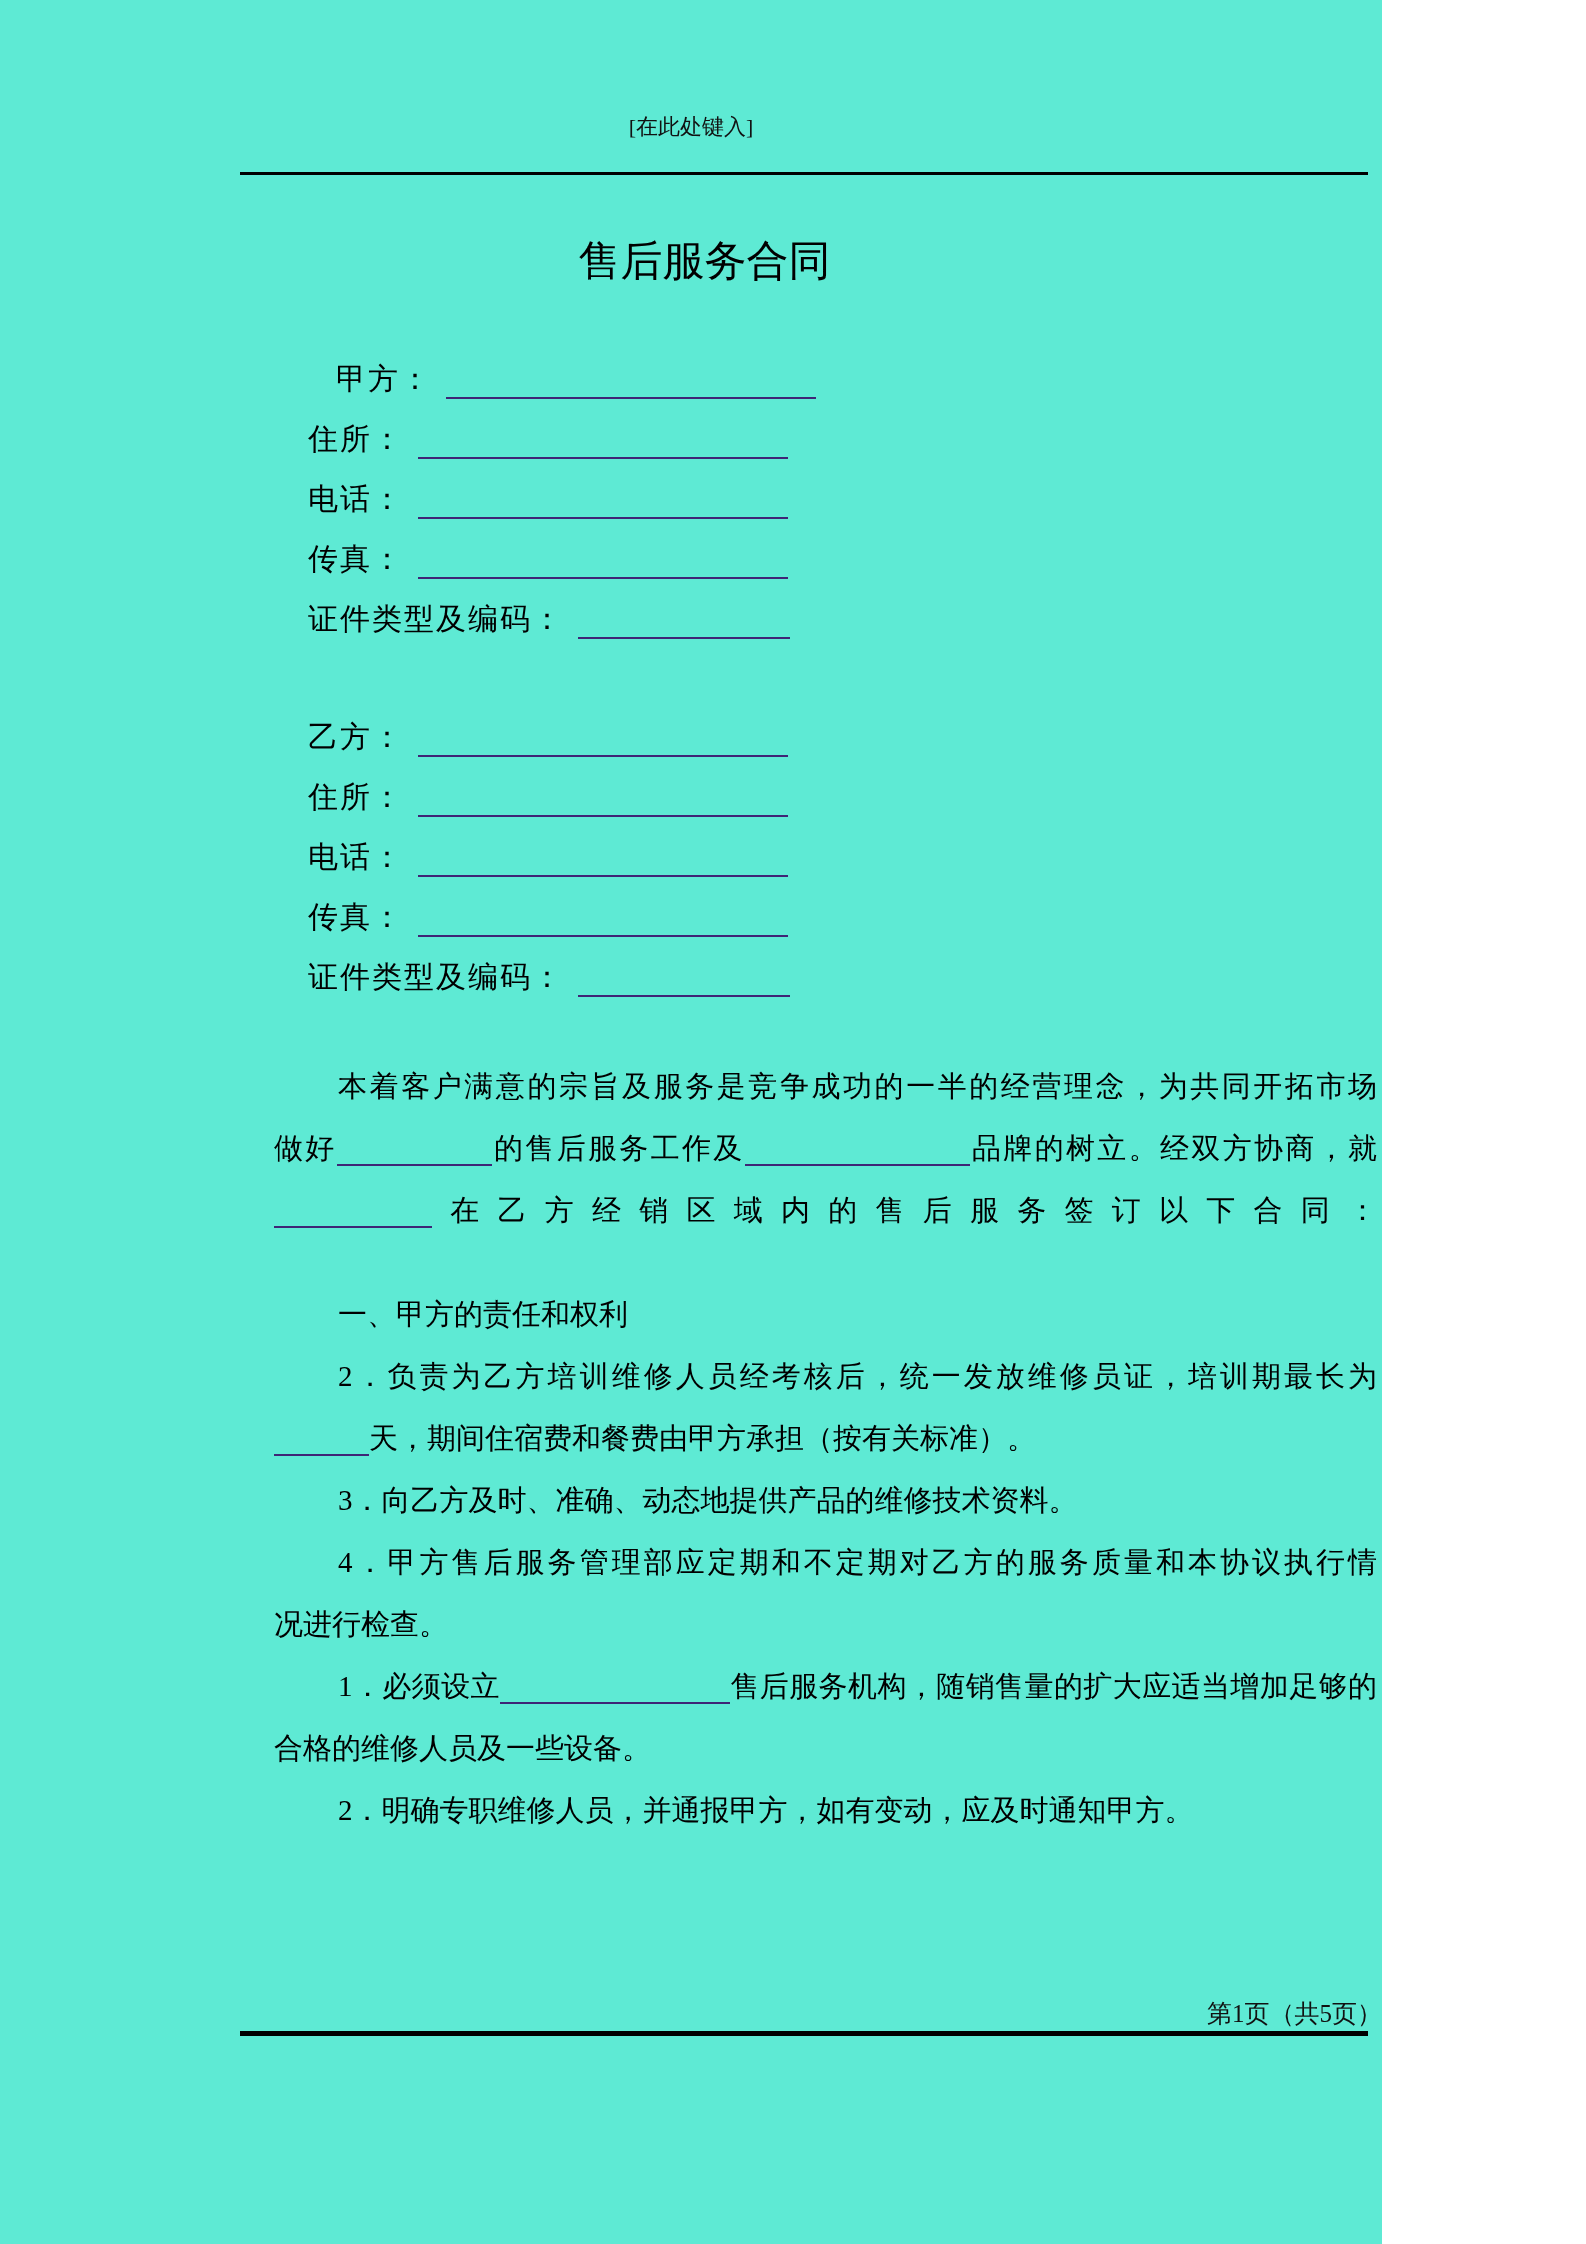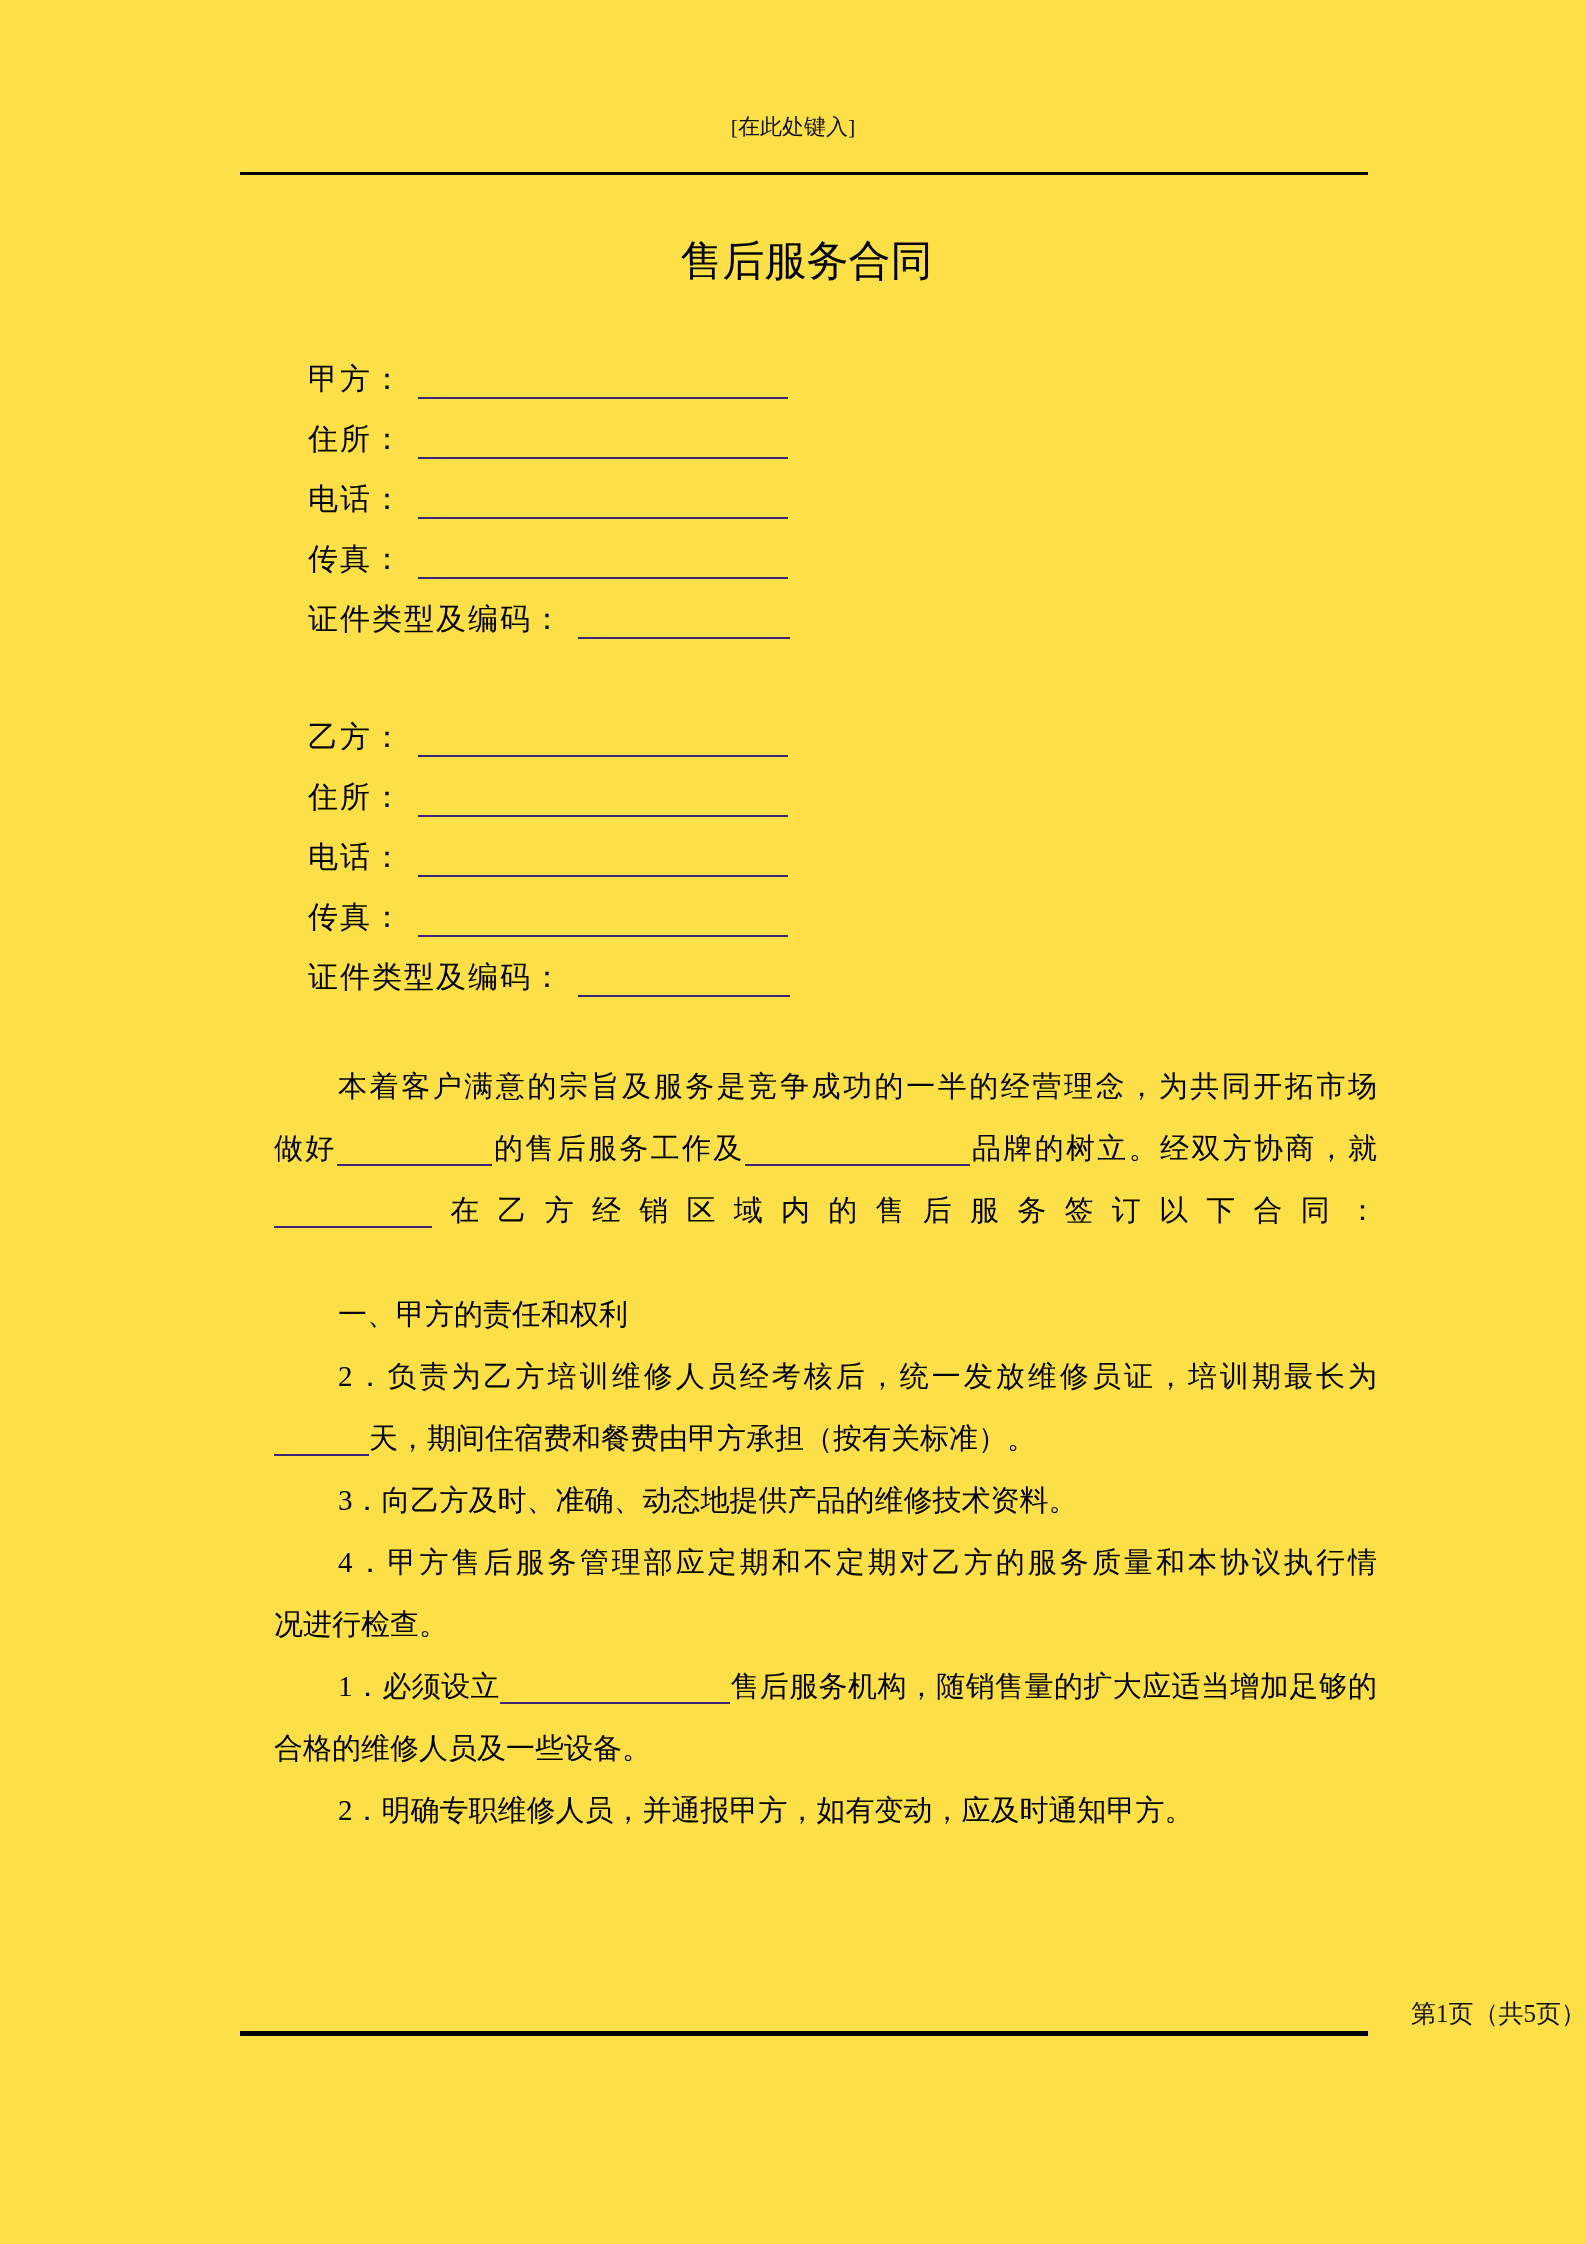--- a/index.html
+++ b/index.html
@@ -1,22 +1,22 @@
 <!DOCTYPE html>
 <html style="--ul: #3E2676;"><head>
 <meta charset="utf-8">
 <style>
   :root { --ul: #3E2676; --ink: #000; }
   * { box-sizing: border-box; }
   html, body { margin: 0; padding: 0; background: #ffffff; }
   .page {
     position: relative;
-    width: 1586px;
+    width: 1382px;
     height: 2244px;
-    background: #fde047;
+    background: #5eead4;
     font-family: "Liberation Serif", "DejaVu Serif", serif;
     color: var(--ink);
     overflow: hidden;
   }
   .hdr-hint {
     position: absolute;
     top: 114px; left: 0; width: 100%;
     text-align: center;
     font-size: 22px; line-height: 26px;
     color: #111;
@@ -79,21 +79,21 @@
 
 <div class="page">
 
   <div class="hdr-hint">[在此处键入]</div>
 
   <div class="hdr-rule"></div>
 
   <h1 class="title">售后服务合同</h1>
 
   <div class="form" id="form-a" style="top: 349px;">
-      <div class="frow" style="top: 0px;"><span class="lbl">甲方：</span><span class="u" style="width: 370px;"></span></div>
+      <div class="frow" style="top: 0px; margin-left: 28px;"><span class="lbl">甲方：</span><span class="u" style="width: 370px;"></span></div>
       <div class="frow" style="top: 60px;"><span class="lbl">住所：</span><span class="u" style="width: 370px;"></span></div>
       <div class="frow" style="top: 120px;"><span class="lbl">电话：</span><span class="u" style="width: 370px;"></span></div>
       <div class="frow" style="top: 180px;"><span class="lbl">传真：</span><span class="u" style="width: 370px;"></span></div>
       <div class="frow" style="top: 240px;"><span class="lbl">证件类型及编码：</span><span class="u" style="width: 212px;"></span></div>
     </div>
   <div class="form" id="form-b" style="top: 707px;">
       <div class="frow" style="top: 0px;"><span class="lbl">乙方：</span><span class="u" style="width: 370px;"></span></div>
       <div class="frow" style="top: 60px;"><span class="lbl">住所：</span><span class="u" style="width: 370px;"></span></div>
       <div class="frow" style="top: 120px;"><span class="lbl">电话：</span><span class="u" style="width: 370px;"></span></div>
       <div class="frow" style="top: 180px;"><span class="lbl">传真：</span><span class="u" style="width: 370px;"></span></div>

